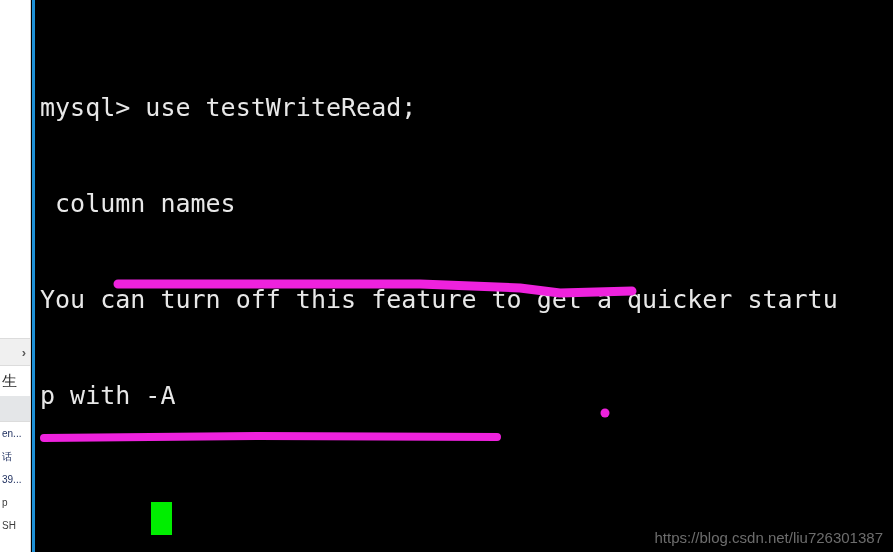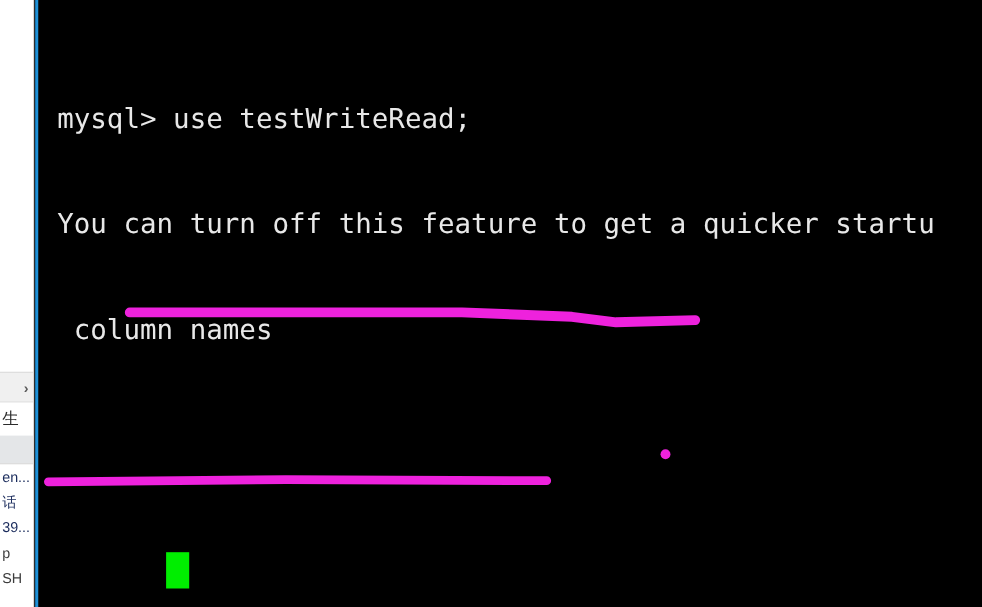--- a/index.html
+++ b/index.html
@@ -56,21 +56,21 @@
     height: 30px;
     line-height: 30px;
     font-size: 15px;
   }
   .side-row.spacer {
     background: #e4e6e8;
     height: 26px;
     border-bottom: 1px solid #dcdcdc;
   }
   .side-row.item {
-    font-size: 13px;
+    font-size: 10px;
     color: #1a2b5c;
     height: 23px;
     line-height: 23px;
   }
   .side-row.item.alt { color: #3d3d3d; }
 
   
   #win-border {
     position: absolute;
     left: 32px; top: 0;
@@ -90,21 +90,21 @@
     position: absolute;
     left: 5px;
     top: 28px;
     white-space: pre;
     font-family: "DejaVu Sans Mono", "Liberation Mono", monospace;
     font-size: 25px;
     line-height: 32px;
     letter-spacing: 0px;
     color: #e8e8e8;
   }
-  .tline { height: 32px; margin-left: 12px; }
+  .tline { height: 32px; }
 
   
   #cursor {
     position: absolute;
     left: 151px;
     top: 502px;
     width: 21px;
     height: 33px;
     background: #00ee00;
   }
@@ -161,22 +161,23 @@
     <div class="side-row item alt">
       <span>SH</span>
     </div>
   </div>
 
   <div id="win-border"></div>
 
   <div id="terminal">
     <div id="term-lines">
       <div class="tline">mysql&gt; use testWriteRead;</div>
+      <div class="tline"> column names</div>
       <div class="tline">You can turn off this feature to get a quicker startu</div>
-      <div class="tline"> column names</div>
+      <div class="tline">p with -A</div>
       
       
       
       
       
       
       
       
       
       
@@ -185,14 +186,15 @@
   </div>
 
   <div id="cursor"></div>
 
   <svg id="annotations" width="893" height="552" viewBox="0 0 893 552">
     <path d="M 118 284 L 420 284 L 520 288 L 560 293 L 632 291" fill="none" stroke="#ee22dd" stroke-width="9" stroke-linecap="round" stroke-linejoin="round"></path>
     <path d="M 44 438 L 260 436 L 497 437" fill="none" stroke="#ee22dd" stroke-width="8" stroke-linecap="round" stroke-linejoin="round"></path>
     <circle cx="605" cy="413" r="4.5" fill="#ee22dd"></circle>
   </svg>
 
+  <div id="watermark">https://blog.csdn.net/liu726301387</div>
 
 </div>
 
 </body></html>

